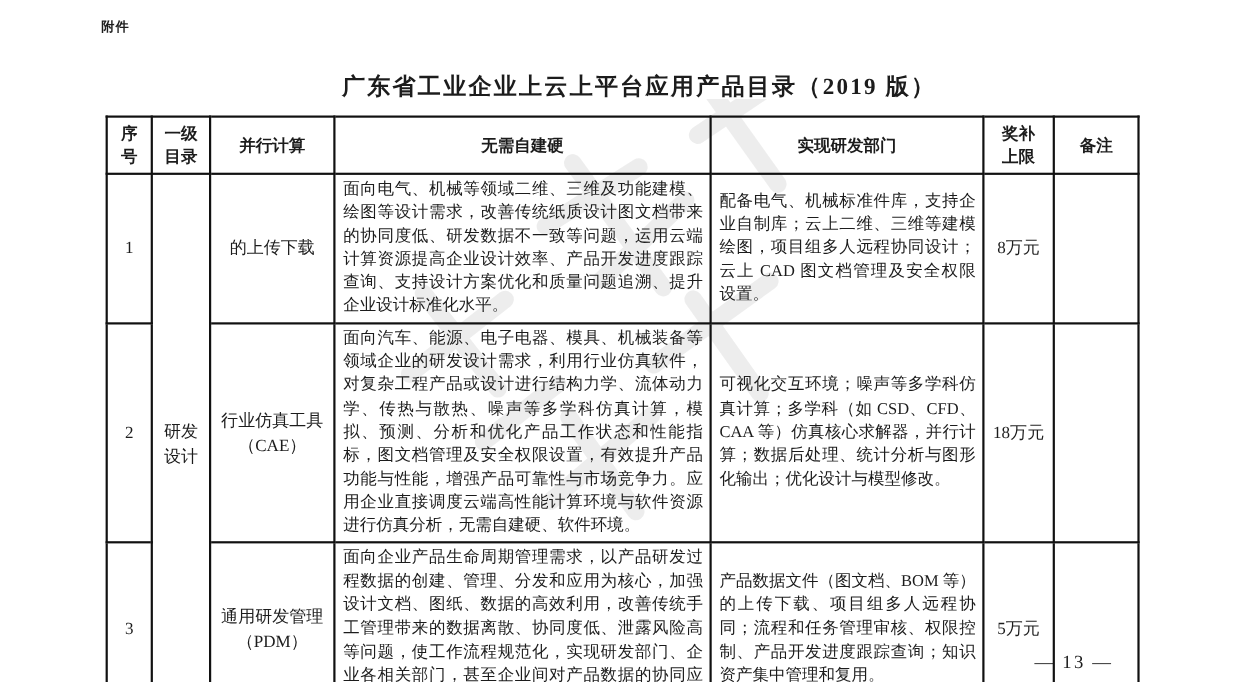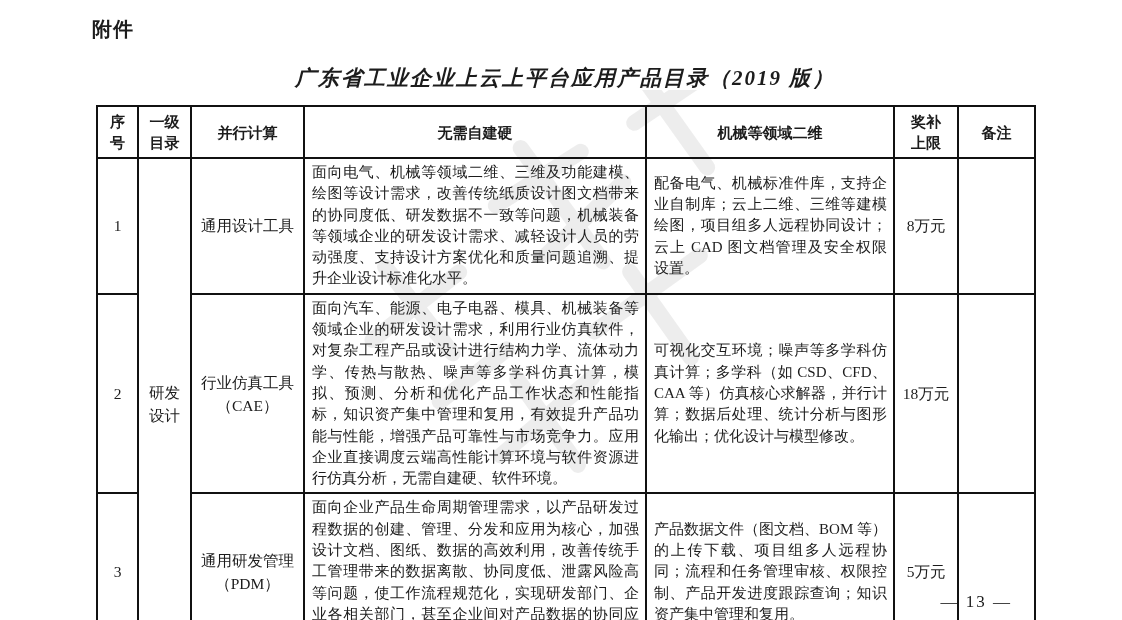--- a/index.html
+++ b/index.html
@@ -20,33 +20,32 @@
     opacity: 0.55;
     pointer-events: none;
     z-index: 0;
   }
 
   .attachment-label {
     position: absolute;
     left: 92px; top: 16px;
     font-family: "Liberation Sans", "DejaVu Sans", sans-serif;
     font-weight: 700;
-    font-size: 20px;
+    font-size: 12px;
     letter-spacing: 1px;
     z-index: 2;
   }
 
   .doc-title {
     position: absolute;
-    left: 96px; top: 64px;
+    left: 112px; top: 64px;
     width: 938px;
     text-align: center;
     font-family: "Liberation Serif", "DejaVu Serif", serif;
     font-weight: 700;
-    font-style: italic;
     font-size: 21px;
     letter-spacing: 2px;
     z-index: 2;
   }
 
   table.catalog {
     position: absolute;
     left: 96px; top: 105px;
     border-collapse: collapse;
     table-layout: fixed;
@@ -119,37 +118,37 @@
       <col style="width:248px">
       <col style="width:64px">
       <col style="width:77px">
     </colgroup>
     <tbody>
         <tr class="hdr">
       <th>序<br>号</th>
       <th>一级<br>目录</th>
       <th>并行计算</th>
       <th>无需自建硬</th>
-      <th>机械等领域二维</th>
+      <th>实现研发部门</th>
       <th>奖补<br>上限</th>
       <th>备注</th>
     </tr>
     <tr class="row-1">
       <td class="c-center">1</td>
       <td class="c-center" rowspan="3">研发<br>设计</td>
-      <td class="c-center">通用设计工具</td>
-      <td class="c-text">面向电气、机械等领域二维、三维及功能建模、绘图等设计需求，改善传统纸质设计图文档带来的协同度低、研发数据不一致等问题，机械装备等领域企业的研发设计需求、减轻设计人员的劳动强度、支持设计方案优化和质量问题追溯、提升企业设计标准化水平。</td>
+      <td class="c-center">的上传下载</td>
+      <td class="c-text">面向电气、机械等领域二维、三维及功能建模、绘图等设计需求，改善传统纸质设计图文档带来的协同度低、研发数据不一致等问题，运用云端计算资源提高企业设计效率、产品开发进度跟踪查询、支持设计方案优化和质量问题追溯、提升企业设计标准化水平。</td>
       <td class="c-text">配备电气、机械标准件库，支持企业自制库；云上二维、三维等建模绘图，项目组多人远程协同设计；云上 CAD 图文档管理及安全权限设置。</td>
       <td class="c-center">8万元</td>
       <td class="c-center"></td>
     </tr>
     <tr class="row-2">
       <td class="c-center">2</td>
       <td class="c-center">行业仿真工具<br>（CAE）</td>
-      <td class="c-text">面向汽车、能源、电子电器、模具、机械装备等领域企业的研发设计需求，利用行业仿真软件，对复杂工程产品或设计进行结构力学、流体动力学、传热与散热、噪声等多学科仿真计算，模拟、预测、分析和优化产品工作状态和性能指标，知识资产集中管理和复用，有效提升产品功能与性能，增强产品可靠性与市场竞争力。应用企业直接调度云端高性能计算环境与软件资源进行仿真分析，无需自建硬、软件环境。</td>
+      <td class="c-text">面向汽车、能源、电子电器、模具、机械装备等领域企业的研发设计需求，利用行业仿真软件，对复杂工程产品或设计进行结构力学、流体动力学、传热与散热、噪声等多学科仿真计算，模拟、预测、分析和优化产品工作状态和性能指标，图文档管理及安全权限设置，有效提升产品功能与性能，增强产品可靠性与市场竞争力。应用企业直接调度云端高性能计算环境与软件资源进行仿真分析，无需自建硬、软件环境。</td>
       <td class="c-text">可视化交互环境；噪声等多学科仿真计算；多学科（如 CSD、CFD、CAA 等）仿真核心求解器，并行计算；数据后处理、统计分析与图形化输出；优化设计与模型修改。</td>
       <td class="c-center">18万元</td>
       <td class="c-center"></td>
     </tr>
     <tr class="row-3">
       <td class="c-center">3</td>
       <td class="c-center">通用研发管理<br>（PDM）</td>
       <td class="c-text">面向企业产品生命周期管理需求，以产品研发过程数据的创建、管理、分发和应用为核心，加强设计文档、图纸、数据的高效利用，改善传统手工管理带来的数据离散、协同度低、泄露风险高等问题，使工作流程规范化，实现研发部门、企业各相关部门，甚至企业间对产品数据的协同应用。</td>
       <td class="c-text">产品数据文件（图文档、BOM 等）的上传下载、项目组多人远程协同；流程和任务管理审核、权限控制、产品开发进度跟踪查询；知识资产集中管理和复用。</td>
       <td class="c-center">5万元</td>

